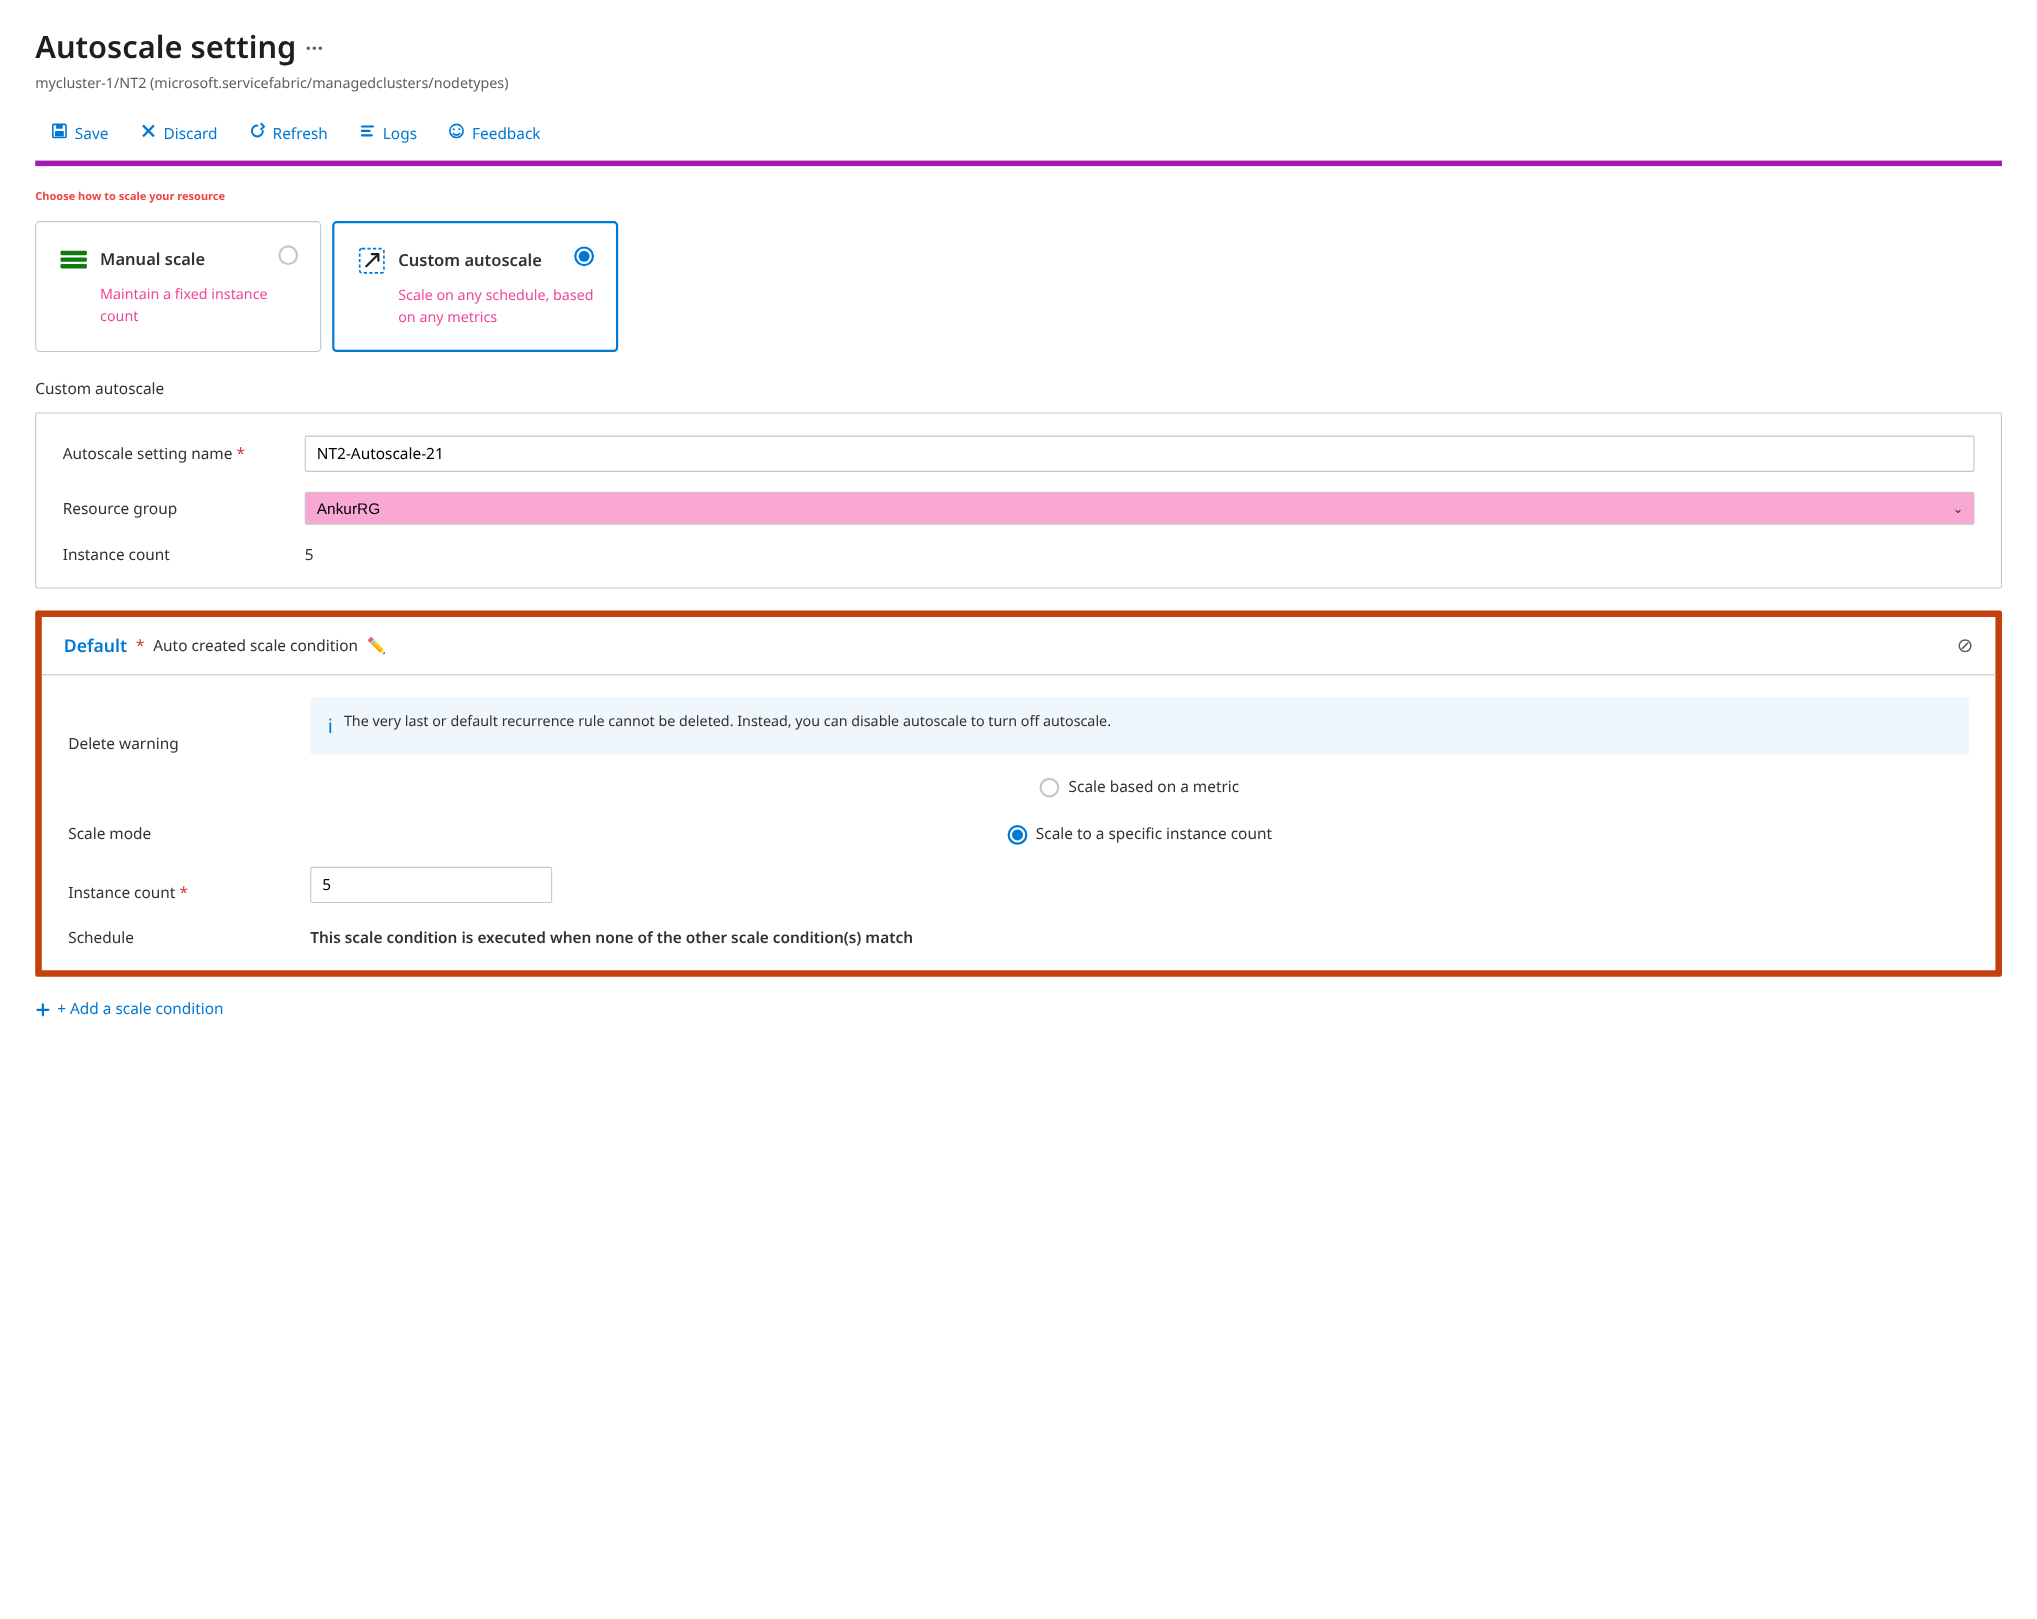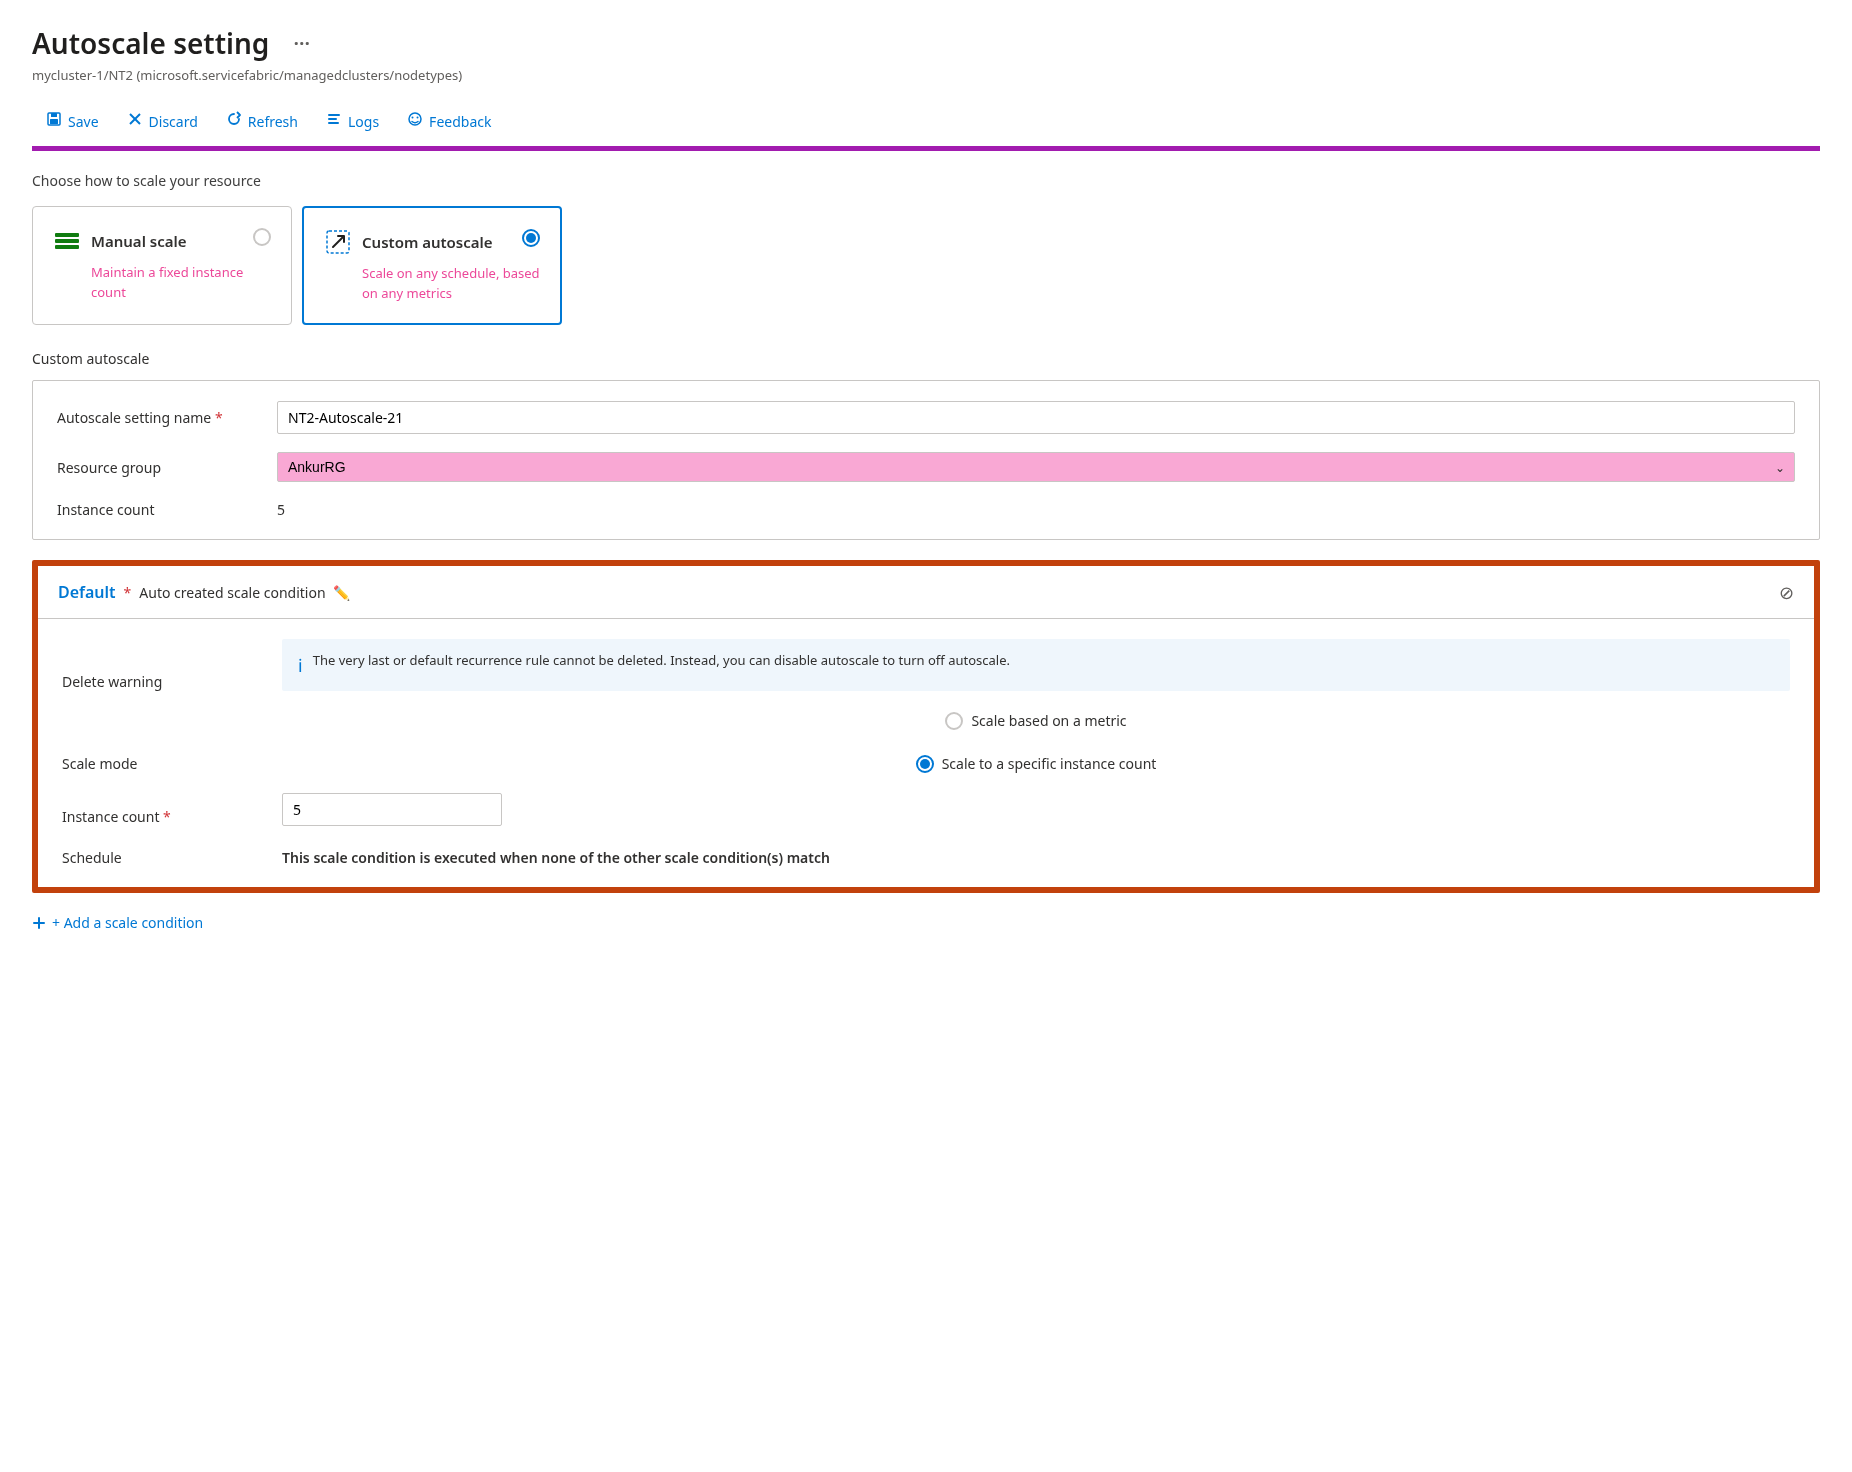--- a/index.html
+++ b/index.html
@@ -9,21 +9,21 @@
       color: #323130;
       background: #fff;
       padding: 24px 32px;
     }
     .page-title {
       font-size: 28px;
       font-weight: 600;
       color: #201f1e;
       display: flex;
       align-items: center;
-      gap: 24px;
+      gap: 8px;
     }
     .ellipsis {
       font-size: 20px;
       color: #605e5c;
       cursor: pointer;
     }
     .subtitle {
       font-size: 13px;
       color: #605e5c;
       margin-top: 4px;
@@ -44,23 +44,23 @@
       padding: 6px 14px;
       background: none;
       border: none;
       cursor: pointer;
       font-size: 14px;
       color: #0078d4;
       font-family: inherit;
     }
     .toolbar-btn .icon { font-size: 16px; }
     .section-label {
-      font-size: 14px;
-      font-weight: 400;
-      color: #404040;
+      font-size: 10px;
+      font-weight: 700;
+      color: #ef4444;
       margin-bottom: 16px;
     }
     .scale-cards {
       display: flex;
       gap: 10px;
       margin-bottom: 24px;
     }
     .scale-card {
       border: 1px solid #c8c6c4;
       border-radius: 4px;

